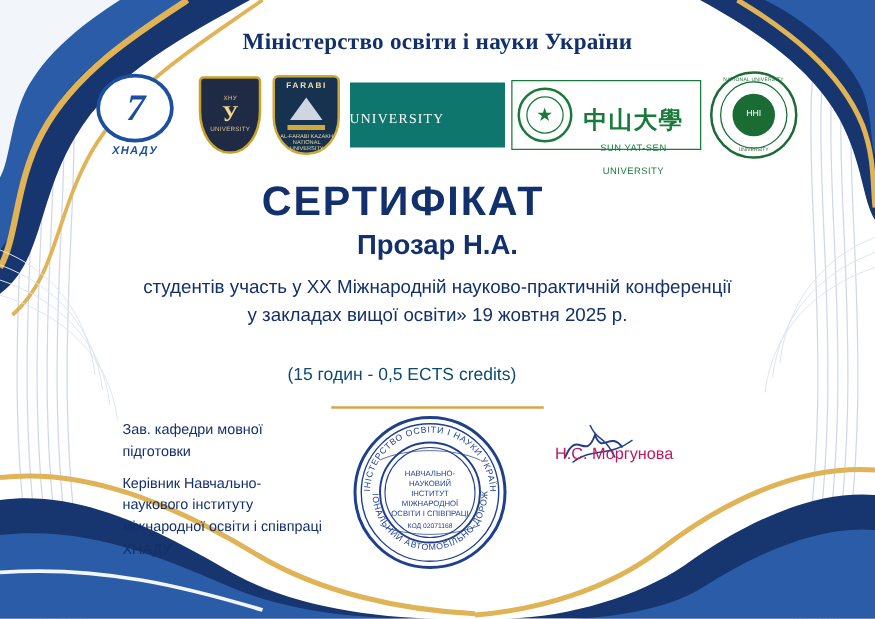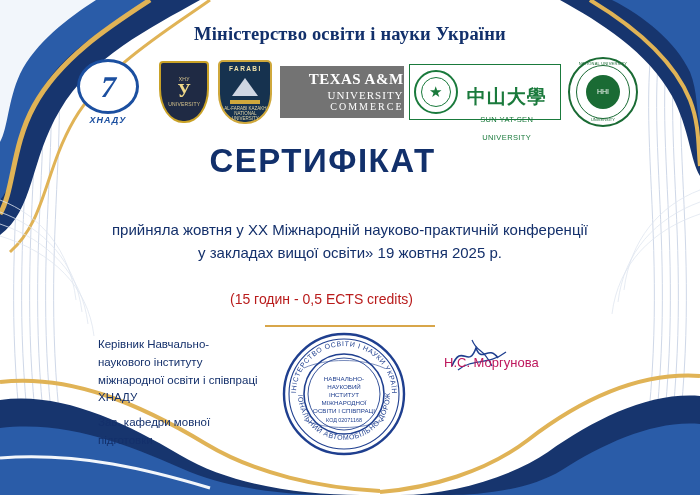--- a/index.html
+++ b/index.html
@@ -170,28 +170,29 @@
     text-align: center;
     line-height: 1.1;
   }
   
   .logo-tamu {
     width: 128px;
   }
   .tamu-box {
     width: 124px;
     height: 52px;
-    background: #737373;
+    background: #0f766e;
     display: flex;
     flex-direction: column;
-    align-items: flex-end;
+    align-items: flex-start;
     justify-content: center;
     color: #ffffff;
     font-family: "Liberation Serif", serif;
     line-height: 1.15;
+    gap: 20px;
   }
   .tamu-box .l1 { font-size: 15px; font-weight: bold; letter-spacing: 0.5px; }
   .tamu-box .l2 { font-size: 11px; letter-spacing: 1px; }
   .tamu-box .l3 { font-size: 10px; letter-spacing: 2px; }
   
   .logo-sysu {
     width: 156px;
   }
   .sysu-box {
     width: 152px;
@@ -335,21 +336,21 @@
     line-height: 1.5;
   }
   .body-text .line { display: block; }
   .ects {
     position: absolute;
     top: 291px;
     left: 0;
     width: 643px;
     text-align: center;
     font-size: 14px;
-    color: #b91c1c;
+    color: #0c4a6e;
   }
   .divider {
     position: absolute;
     top: 325px;
     left: 265px;
     width: 170px;
     height: 2px;
     background: #d8a64a;
   }
   .sign-left {
@@ -498,33 +499,34 @@
         <div class="green-seal">
           <span class="ring-text">NATIONAL UNIVERSITY</span>
           <span class="inner">ННІ</span>
           <span class="ring-text-b">UNIVERSITY</span>
         </div>
       </div>
 
     </div>
 
     <div class="cert-title">СЕРТИФІКАТ</div>
+    <div class="recipient">Прозар Н.А.</div>
 
     <div class="body-text">
-      <span class="line">прийняла жовтня у XX Міжнародній науково-практичній конференції</span>
+      <span class="line">студентів участь у XX Міжнародній науково-практичній конференції</span>
       <span class="line">у закладах вищої освіти» 19 жовтня 2025 р.</span>
     </div>
 
     <div class="ects">(15 годин - 0,5 ECTS credits)</div>
 
     <div class="divider"></div>
 
     <div class="sign-left">
+      <div class="block">Зав. кафедри мовної підготовки</div>
       <div class="block">Керівник Навчально-наукового інституту міжнародної освіти і співпраці ХНАДУ</div>
-      <div class="block">Зав. кафедри мовної підготовки</div>
     </div>
 
     <svg class="scribble" viewBox="0 0 64 40">
       <path d="M4 30 C 14 6, 20 34, 28 12 C 34 28, 40 8, 50 22" stroke="#1f3f8f" stroke-width="1.6" fill="none"></path>
       <path d="M10 34 C 24 22, 40 30, 58 16" stroke="#1f3f8f" stroke-width="1.2" fill="none"></path>
       <path d="M24 4 C 30 18, 34 10, 44 30" stroke="#1f3f8f" stroke-width="1.2" fill="none"></path>
     </svg>
 
     <div class="sign-right">
       <div>Н.С. Моргунова</div>

